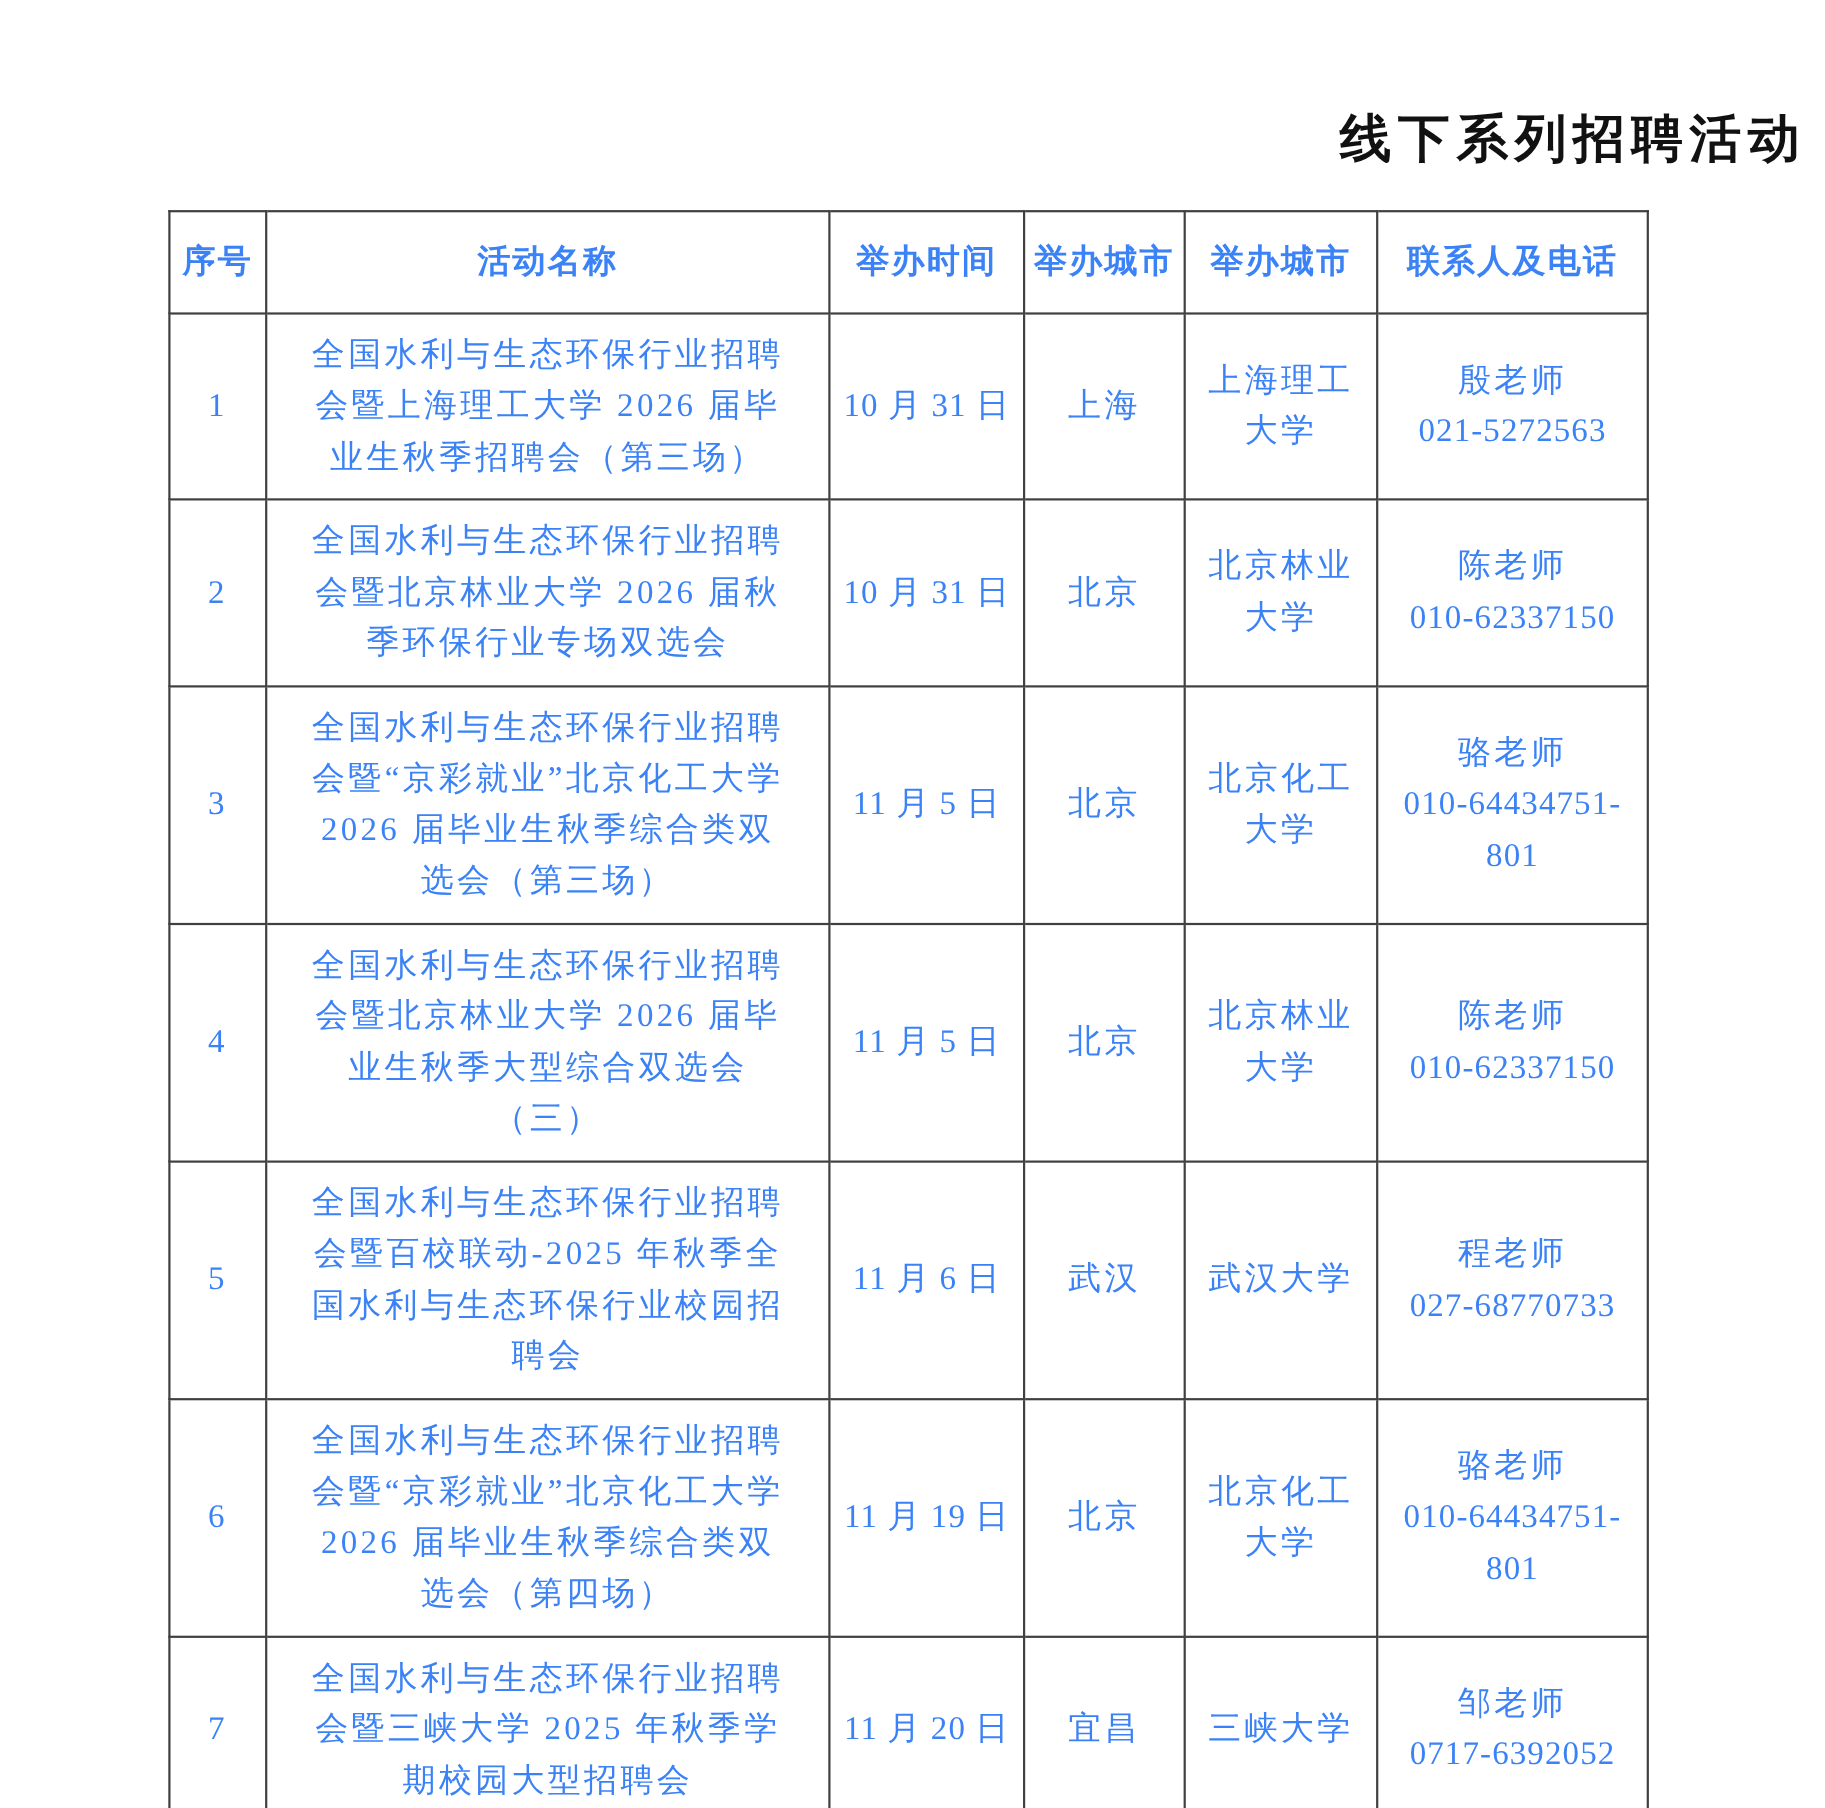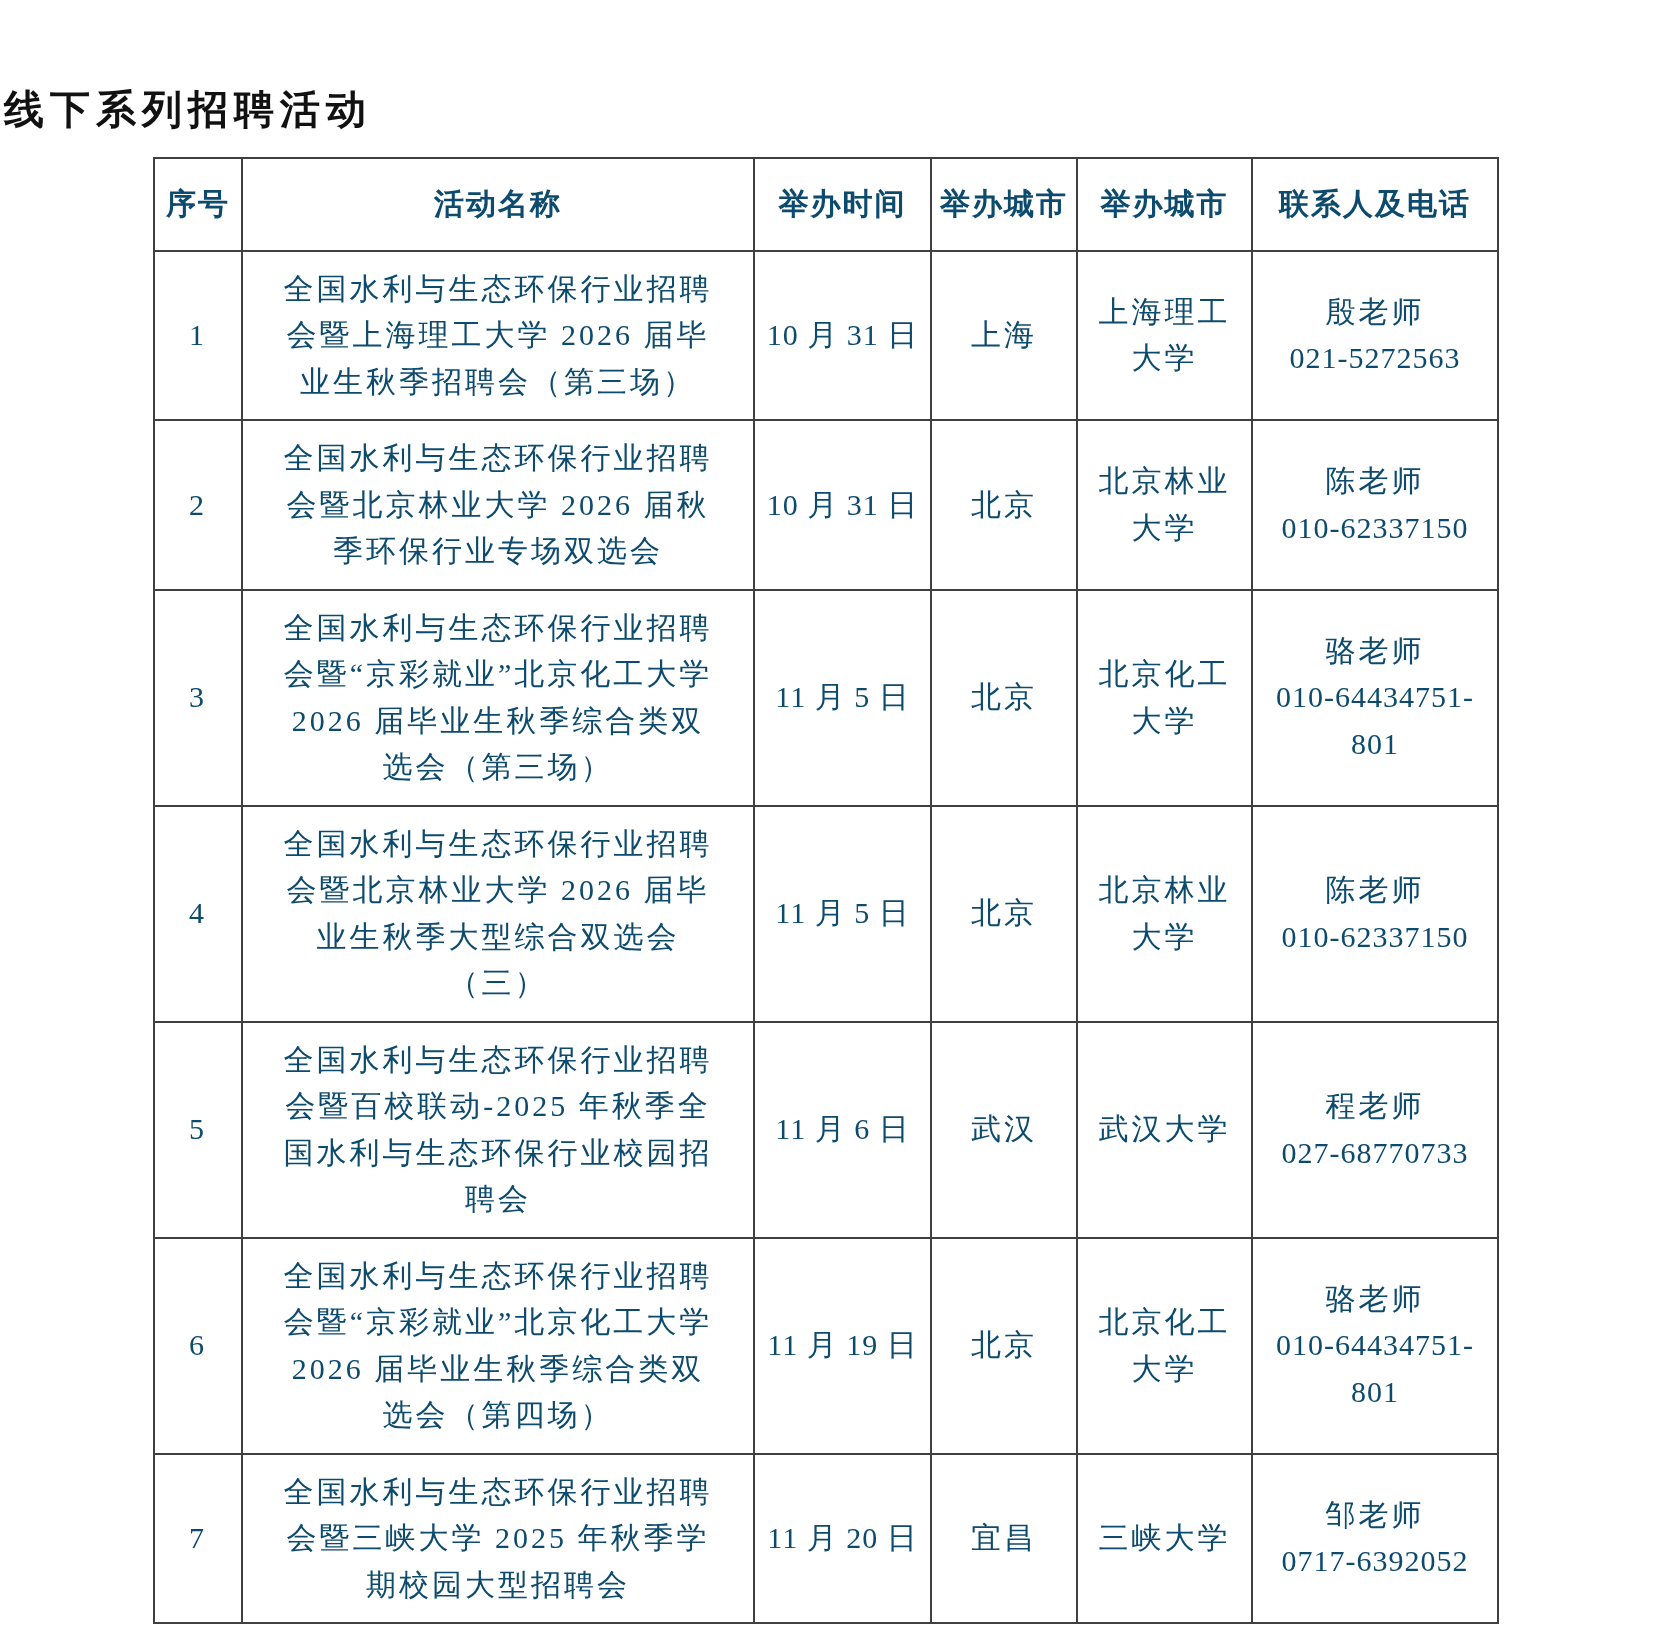--- a/index.html
+++ b/index.html
@@ -11,45 +11,45 @@
     font-family: "Liberation Serif", "DejaVu Serif", serif;
     color: #1a1a1a;
   }
   .page {
     position: relative;
     width: 1659px;
     height: 1644px;
     overflow: hidden;
   }
   .doc-title {
-    margin: 4px;
+    margin: 17px;
     padding-top: 78px;
     padding-bottom: 16px;
-    text-align: left;
-    font-size: 40px;
+    text-align: right;
+    font-size: 47px;
     font-weight: bold;
     letter-spacing: 6px;
     color: #111111;
   }
   table.events {
     border-collapse: collapse;
     table-layout: fixed;
     width: 1344px;
     margin-left: 153px;
     background: #ffffff;
   }
   table.events th,
   table.events td {
     border: 2px solid #404040;
     text-align: center;
     vertical-align: middle;
     font-size: 30px;
     line-height: 1.55;
     letter-spacing: 3px;
-    color: #0c4a6e;
+    color: #3b82f6;
   }
   table.events th {
     font-weight: bold;
     padding: 22px 6px;
     letter-spacing: 2px;
   }
   table.events td {
     padding: 14px 8px;
   }
   table.events td.col-name {

